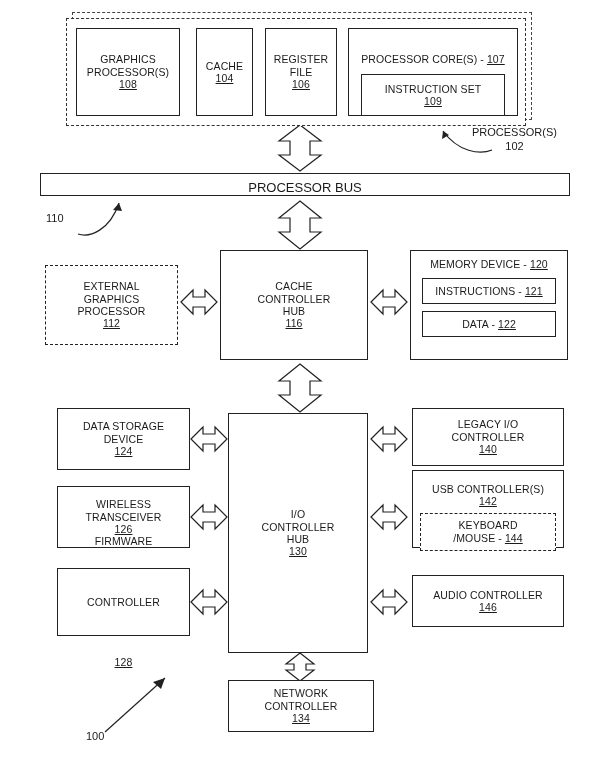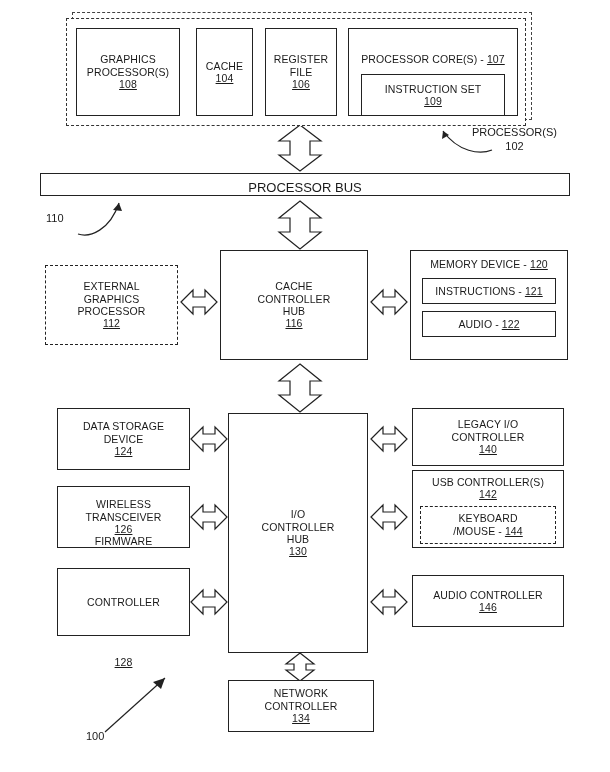--- a/index.html
+++ b/index.html
@@ -178,21 +178,21 @@
     <span class="lbl">
       <span>MEMORY DEVICE - </span><span class="inline-num">120</span>
     </span>
     <div class="box" style="position:relative;left:0;top:8px;width:134px;height:26px;">
       <span class="lbl">
         <span>INSTRUCTIONS - </span><span class="inline-num">121</span>
       </span>
     </div>
     <div class="box" style="position:relative;left:0;top:15px;width:134px;height:26px;">
       <span class="lbl">
-        <span>AUDIO - </span><span class="inline-num">122</span>
+        <span>DATA - </span><span class="inline-num">122</span>
       </span>
     </div>
   </div>
 
   <div class="arrow" style="left:277px;top:363px;">
     <svg width="46" height="50" viewBox="0 0 46 50">
       <polygon points="23,1 44,18 33,18 33,32 44,32 23,49 2,32 13,32 13,18 2,18" fill="#fff" stroke="#222" stroke-width="1.2" stroke-linejoin="miter"></polygon>
     </svg>
   </div>
 
@@ -245,21 +245,21 @@
     <span class="lbl">LEGACY I/O</span>
     <span class="lbl">CONTROLLER</span>
     <span class="num">140</span>
   </div>
 
   <div class="arrow" style="left:370px;top:503px;">
     <svg width="38" height="28" viewBox="0 0 38 28">
       <polygon points="1,14 13,2 13,9 25,9 25,2 37,14 25,26 25,19 13,19 13,26" fill="#fff" stroke="#222" stroke-width="1.2" stroke-linejoin="miter"></polygon>
     </svg>
   </div>
-  <div class="box" style="left:412px;top:470px;width:152px;height:78px;justify-content:flex-start;padding-top:5px;">
+  <div class="box" style="left:412px;top:470px;width:152px;height:78px;justify-content:flex-start;padding-top:12px;">
     <span class="lbl">USB CONTROLLER(S)</span>
     <span class="num">142</span>
     <div class="box dashed" style="position:relative;left:0;top:5px;width:136px;height:38px;">
       <span class="lbl">KEYBOARD</span>
       <span class="lbl">
         <span>/MOUSE - </span><span class="inline-num">144</span>
       </span>
     </div>
   </div>
 

